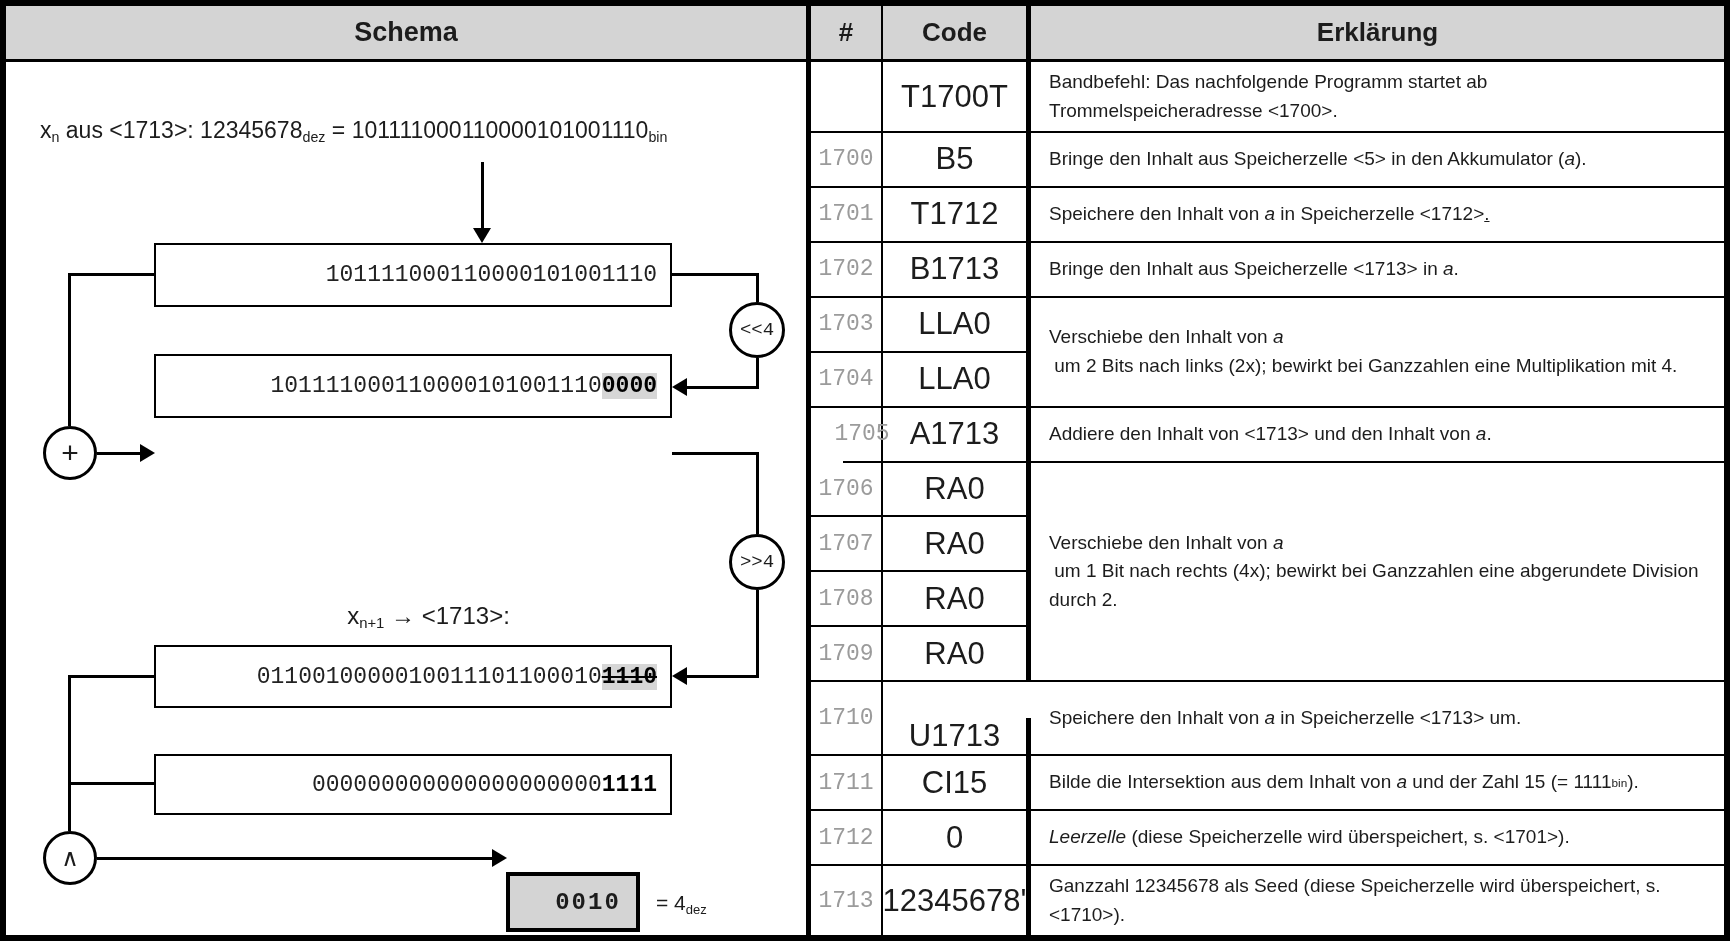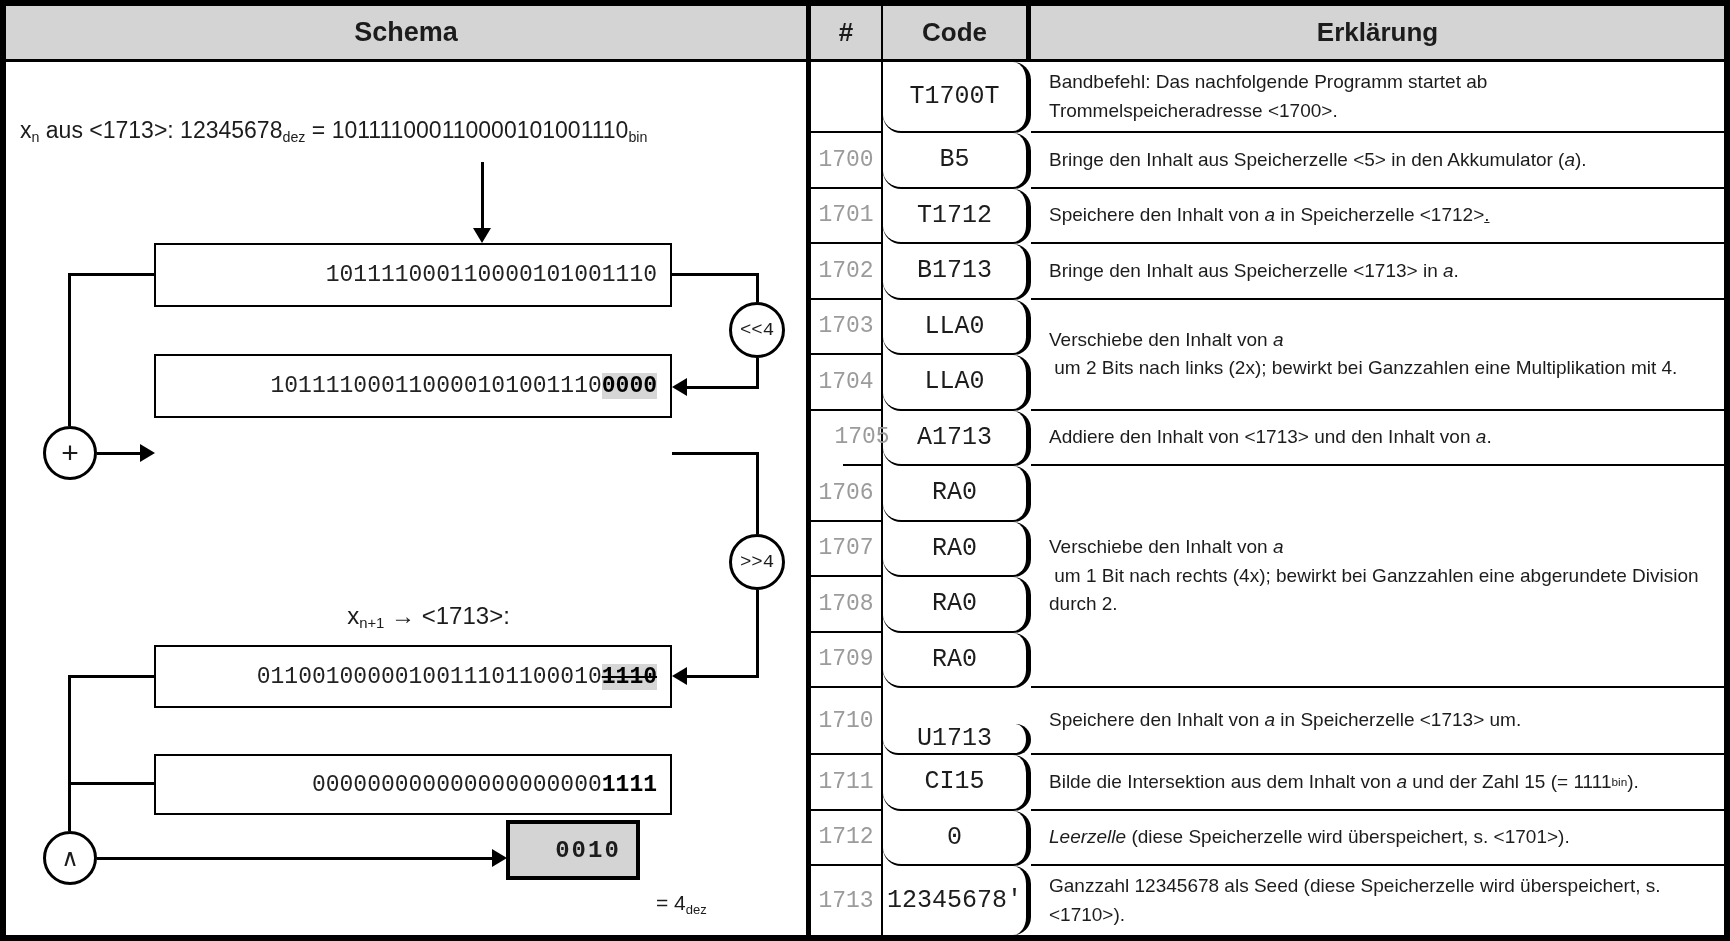--- a/index.html
+++ b/index.html
@@ -12,57 +12,57 @@
   *{margin:0;padding:0;box-sizing:border-box;}
   body{background:#fff;font-family:"Liberation Sans",sans-serif;color:var(--ink);}
   .page{width:1730px;height:941px;border:6px solid var(--border);display:flex;background:#fff;justify-content:center;}
 
   
   .schema-panel{width:805px;height:100%;border-right:5px solid var(--border);display:flex;flex-direction:column;}
   .panel-header{height:56px;background:var(--header-bg);border-bottom:3px solid var(--border);
     display:flex;align-items:center;justify-content:center;font-weight:bold;font-size:27px;}
   .diagram{position:relative;flex:1;}
 
-  .formula{position:absolute;left:14px;top:55px;font-size:23px;white-space:nowrap;}
+  .formula{position:absolute;left:34px;top:55px;font-size:23px;white-space:nowrap;}
   .sub{font-size:0.62em;vertical-align:-0.28em;}
 
   .bin-box{position:absolute;left:148px;width:518px;border:2px solid var(--border);background:#fff;
     display:flex;align-items:center;justify-content:flex-end;padding-right:13px;
     font-family:"Liberation Mono","DejaVu Sans Mono",monospace;font-size:23px;color:#222;white-space:pre;}
   .hl{background:var(--highlight-bg);font-weight:bold;color:#000;}
   .strike{text-decoration:line-through;}
   .b-bold{font-weight:bold;color:#000;}
 
   .op-circle{position:absolute;border:3px solid var(--border);border-radius:50%;background:#fff;
     display:flex;align-items:center;justify-content:center;}
   .op-shift{width:56px;height:56px;font-family:"Liberation Mono","DejaVu Sans Mono",monospace;font-size:19px;}
   .op-math{width:54px;height:54px;font-size:30px;}
 
   .hline,.vline{position:absolute;background:var(--border);}
   .arrow-right{position:absolute;width:0;height:0;border-top:9px solid transparent;border-bottom:9px solid transparent;border-left:15px solid var(--border);}
   .arrow-left{position:absolute;width:0;height:0;border-top:9px solid transparent;border-bottom:9px solid transparent;border-right:15px solid var(--border);}
   .arrow-down{position:absolute;width:0;height:0;border-left:9px solid transparent;border-right:9px solid transparent;border-top:15px solid var(--border);}
 
   .label-next{position:absolute;left:250px;top:540px;width:345px;text-align:center;font-size:24px;white-space:nowrap;}
-  .result-box{position:absolute;left:500px;top:758px;width:134px;height:60px;background:var(--header-bg);
+  .result-box{position:absolute;left:500px;top:810px;width:134px;height:60px;background:var(--header-bg);
     border:4px solid var(--border);display:flex;align-items:center;justify-content:center;
     font-family:"Liberation Mono","DejaVu Sans Mono",monospace;font-size:24px;font-weight:bold;letter-spacing:2px;padding-left:30px;}
   .result-eq{position:absolute;left:650px;top:782px;font-size:21px;white-space:nowrap;margin-top:47px;}
 
   
   .table-grid{flex:1;display:grid;grid-template-columns:72px 148px 1fr;grid-template-rows:56px repeat(15,1fr);}
   .hcell{background:var(--header-bg);border-bottom:3px solid var(--border);display:flex;align-items:center;justify-content:center;
     font-weight:bold;font-size:26px;grid-row:1;}
   .br-thin{border-right:2px solid var(--border);}
   .br-thick{border-right:5px solid var(--border);}
   .cell{border-bottom:2px solid var(--border);display:flex;align-items:center;}
   .num-cell{grid-column:1;justify-content:center;font-family:"Liberation Mono","DejaVu Sans Mono",monospace;
     font-size:23px;color:var(--num-gray);border-right:2px solid var(--border);}
-  .code-cell{grid-column:2;justify-content:center;font-family:Liberation Mono, monospace;
-    font-size:25px;border-right:5px solid var(--border);white-space:pre;border-radius:18px;}
+  .code-cell{grid-column:2;justify-content:center;font-family:Liberation Sans, sans-serif;
+    font-size:31px;border-right:5px solid var(--border);white-space:pre;}
   .expl-cell{grid-column:3;padding:6px 20px 6px 18px;font-size:19px;line-height:1.5;display:block;
     display:flex;flex-wrap:wrap;align-content:center;}
   .expl-cell span{white-space:pre-wrap;}
   .no-bb{border-bottom:none;}
   .it{font-style:italic;}
   .und{text-decoration:underline;}
 </style>
 </head>
 <body>
 

